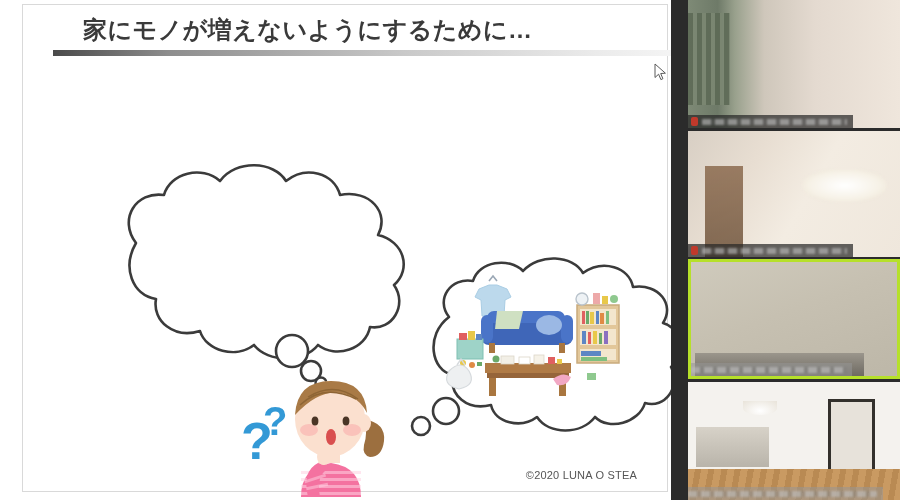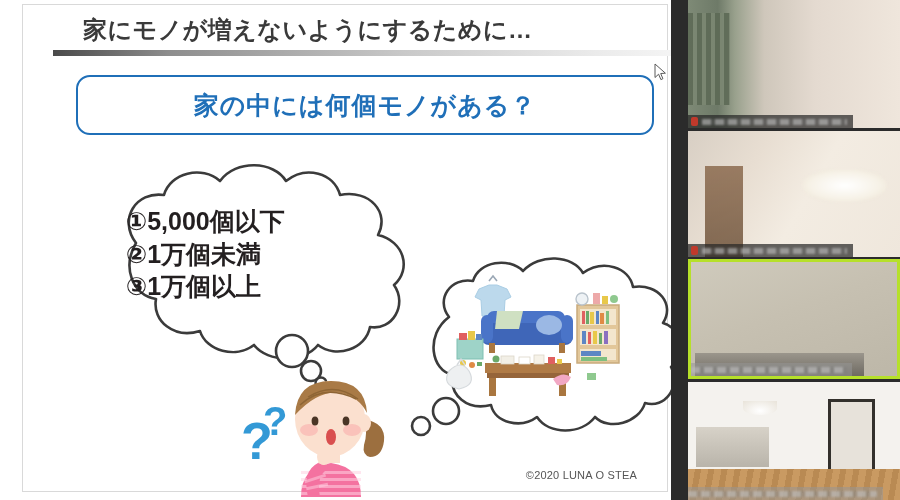--- a/index.html
+++ b/index.html
@@ -127,41 +127,33 @@
 <body>
 
 <div id="stage">
 
   <div class="slide-area">
     <div class="slide-frame">
 
       <div class="slide-title">家にモノが増えないようにするために…</div>
       <div class="title-rule"></div>
 
-      <div class="question-box">
-        <span class="qtext">家の中には何個モノがある？</span>
-      </div>
 
       <div class="bubble-left">
         <svg width="360" height="245" viewBox="0 0 360 245">
           <path d="M58 88 C40 64 58 36 86 40 C92 18 124 10 142 26
                    C158 4 196 6 208 26 C228 10 256 18 262 40
                    C292 34 312 58 300 80 C326 86 334 114 316 130
                    C330 150 314 176 292 172 C288 194 258 204 240 190
                    C226 208 190 208 176 190 C158 204 128 196 122 176
                    C96 184 74 166 78 144 C54 140 44 112 58 88 Z" fill="#ffffff" stroke="#3b3b3b" stroke-width="2.6" stroke-linejoin="round"></path>
           <circle cx="214" cy="196" r="16" fill="#ffffff" stroke="#3b3b3b" stroke-width="2.6"></circle>
           <circle cx="233" cy="216" r="10" fill="#ffffff" stroke="#3b3b3b" stroke-width="2.6"></circle>
           <circle cx="243" cy="228" r="5.5" fill="#ffffff" stroke="#3b3b3b" stroke-width="2.4"></circle>
         </svg>
-        <div class="options">
-          <div>①5,000個以下</div>
-          <div>②1万個未満</div>
-          <div>③1万個以上</div>
-        </div>
       </div>
 
       <div class="bubble-right">
         <svg width="285" height="185" viewBox="0 0 285 185">
           <path d="M48 64 C34 46 50 24 72 28 C78 8 108 4 122 18
                    C138 0 172 2 182 20 C202 6 228 14 232 34
                    C258 30 274 52 262 70 C282 76 286 102 270 114
                    C280 134 264 156 244 150 C238 170 208 178 194 164
                    C180 182 148 182 136 164 C120 176 94 170 90 152
                    C66 158 48 142 52 122 C30 118 24 82 48 64 Z" fill="#ffffff" stroke="#3b3b3b" stroke-width="2.6" stroke-linejoin="round"></path>

